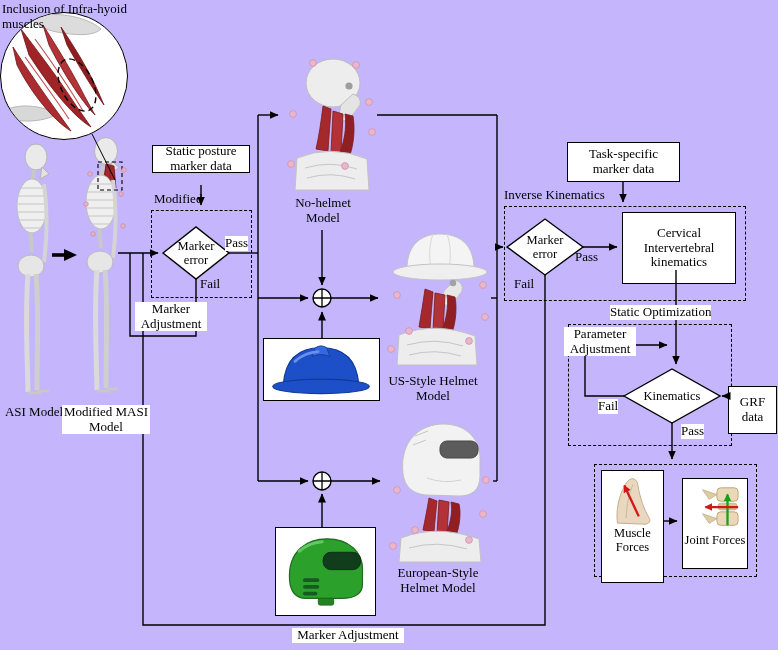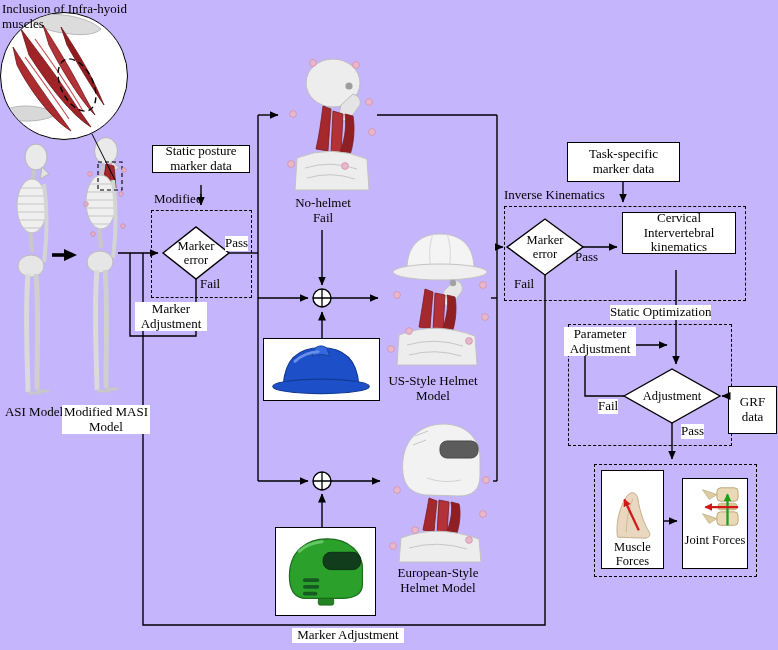--- a/index.html
+++ b/index.html
@@ -102,21 +102,21 @@
         <circle cx="30" cy="7" r="3.4"></circle>
           <circle cx="73" cy="9" r="3.4"></circle>
           <circle cx="86" cy="46" r="3.4"></circle>
         <circle cx="10" cy="58" r="3.4"></circle>
           <circle cx="89" cy="76" r="3.4"></circle>
           <circle cx="8" cy="108" r="3.4"></circle>
           <circle cx="62" cy="110" r="3.4"></circle>
       </g>
     </svg>
   </div>
-  <div class="lbl c" style="left:287px;top:196px;width:72px">No-helmet Fail</div>
+  <div class="lbl c" style="left:287px;top:196px;width:72px">No-helmet Model</div>
 
   <div class="box imgbox" style="left:263px;top:338px;width:117px;height:63px">
     <svg viewBox="0 0 112 58" width="112" height="56">
       <path d="M16 44 C 18 14 36 6 55 6 C 76 6 92 15 94 44 Z" fill="#1d50c8" stroke="#123a92" stroke-width="1.2"></path>
       <path d="M49 6 q 6 -4 12 0 l 3 9 q -9 -4 -18 0 Z" fill="#3567de" stroke="#123a92" stroke-width="0.8"></path>
       <ellipse cx="55" cy="46" rx="50" ry="7.5" fill="#1d50c8" stroke="#123a92" stroke-width="1.2"></ellipse>
       <path d="M28 20 q 10 -9 24 -10" stroke="#6a90ea" stroke-width="3" fill="none" stroke-linecap="round"></path>
     </svg>
   </div>
 
@@ -178,32 +178,32 @@
       <rect x="42" y="71" width="16" height="7" rx="2" fill="#238323" stroke="#1b6b1b"></rect>
     </svg>
   </div>
 
   <div class="box" style="left:567px;top:142px;width:113px;height:40px;padding:0 15px">Task-specific marker data</div>
   <div class="lbl" style="left:504px;top:188px">Inverse Kinematics</div>
   <div class="dashedbox" style="left:504px;top:206px;width:242px;height:95px"></div>
   <div class="lbl c small" style="left:515px;top:233px;width:60px">Marker error</div>
   <div class="lbl" style="left:575px;top:250px">Pass</div>
   <div class="lbl" style="left:514px;top:277px">Fail</div>
-  <div class="box" style="left:622px;top:212px;width:114px;height:42px;padding:0 0">Cervical Intervertebral kinematics</div>
+  <div class="box" style="left:622px;top:212px;width:114px;height:72px;padding:0 0">Cervical Intervertebral kinematics</div>
 
   <div class="lbl wbg" style="left:610px;top:305px">Static Optimization</div>
   <div class="dashedbox" style="left:568px;top:324px;width:164px;height:122px"></div>
   <div class="lbl c wbg" style="left:564px;top:327px;width:72px">Parameter Adjustment</div>
-  <div class="lbl c small" style="left:626px;top:389px;width:92px">Adjustment</div>
+  <div class="lbl c small" style="left:626px;top:389px;width:92px">Kinematics</div>
   <div class="lbl wbg" style="left:598px;top:399px">Fail</div>
   <div class="lbl wbg" style="left:681px;top:424px">Pass</div>
   <div class="box" style="left:728px;top:386px;width:49px;height:48px">GRF data</div>
 
   <div class="dashedbox" style="left:594px;top:464px;width:163px;height:113px"></div>
-  <div class="box" style="left:601px;top:470px;width:63px;height:99px;justify-content:flex-end;padding-top:3px">
+  <div class="box" style="left:601px;top:470px;width:63px;height:113px;justify-content:flex-start;padding-top:3px">
     <svg viewBox="0 0 56 54" width="54" height="52">
       <defs>
           <marker id="mr" markerUnits="userSpaceOnUse" markerWidth="10" markerHeight="10" refX="7" refY="4" orient="auto">
             <path d="M0,0 L8,4 L0,8 Z" fill="#d01818"></path>
           </marker>
         </defs>
       <path d="M12 51 C 9 34 17 13 23 7 C 27 3 32 5 33 11 C 35 25 40 38 45 46 C 47 50 43 53 38 52 Z" fill="#e9d8bf" stroke="#c3ab86"></path>
       <path d="M21 46 C 21 32 25 17 28 11" stroke="#cdb791" fill="none"></path>
       <path d="M34 44 L 19 12" stroke="#d01818" stroke-width="2.4" marker-end="url(#mr)"></path>
     </svg>

